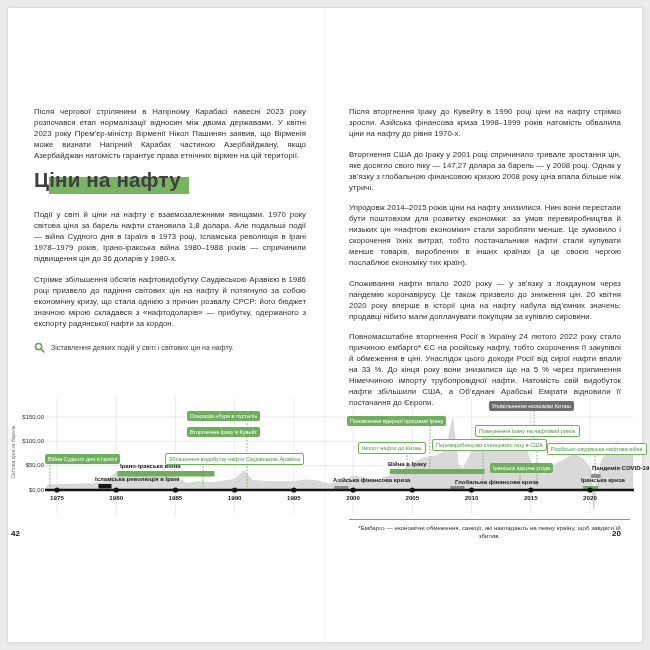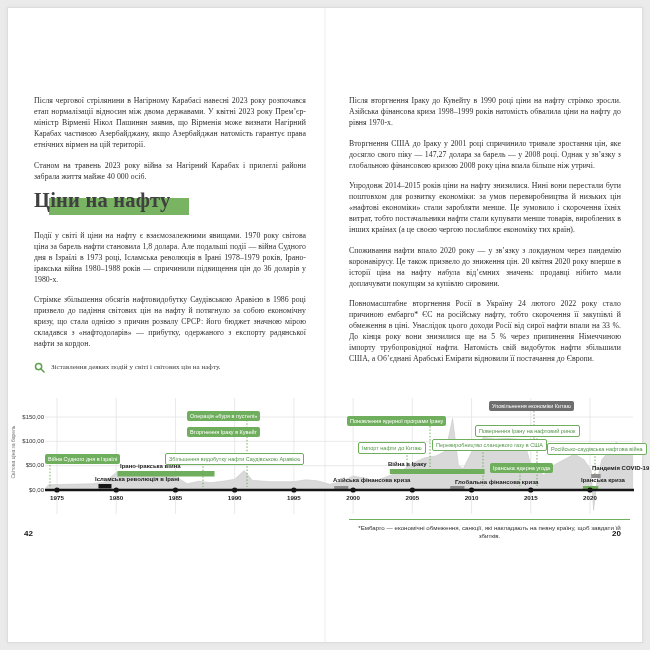--- a/index.html
+++ b/index.html
@@ -11,42 +11,42 @@
   .spread{
     position:absolute;left:7px;top:7px;width:634px;height:634px;
     background:#ffffff;border:1px solid #dddddd;
     box-shadow:0 0 5px rgba(0,0,0,.05);
   }
   .spine{
     position:absolute;left:50%;top:0;bottom:0;width:2px;margin-left:-1px;
     background:linear-gradient(90deg,rgba(0,0,0,0),rgba(0,0,0,.07),rgba(0,0,0,0));
   }
   .col{
-    position:absolute;top:87px;width:272px;
+    position:absolute;top:98px;width:272px;
     font-size:7.8px;line-height:11px;text-align:justify;
-    color:#2f2f2f;letter-spacing:.04px;font-family:Liberation Serif, serif;
+    color:#2f2f2f;letter-spacing:.04px;
   }
   .col.leftcol{left:26px}
   .col.rightcol{left:341px}
   .col p{margin:0 0 9.5px 0}
   .heading{
     position:relative;margin:13px 0 10px 0;height:25px;
     font-size:20.5px;font-weight:800;color:#404040;letter-spacing:.2px;
   }
   .heading .hl{position:absolute;left:15px;top:3px;width:140px;height:17px;background:#79b463}
   .heading .ht{position:relative}
   .caption-row{
     display:flex;gap:6px;margin-top:14px;align-items:flex-start;
     font-size:7px;line-height:9px;color:#3a3a3a;text-align:left;
   }
   .caption-row svg{flex:0 0 auto;margin-top:-1px}
   .footnote-rule{position:absolute;left:341px;width:281px;top:511px;border-top:1.2px solid #6fae5c}
   .footnote{position:absolute;left:341px;width:281px;top:516px;font-size:6.2px;line-height:8px;color:#333;text-align:center}
   .page-num{position:absolute;top:521px;font-size:8px;font-weight:700;color:#111}
-  .page-num.pn-left{left:16px}
+  .page-num.pn-left{left:3px}
   .page-num.pn-right{left:604px}
 
   
   .chart-layer{position:absolute;inset:0;pointer-events:none}
   #chart-labels{position:absolute;inset:0}
   #chart-labels div{position:absolute;white-space:nowrap}
   .x-tick{font-size:6.2px;font-weight:700;color:#222;text-align:center}
   .y-tick{font-size:6px;color:#333;text-align:right}
   .ylab{font-size:5px;color:#777;text-align:center;transform:rotate(-90deg)}
   .bar-label{font-size:6px;font-weight:600;color:#1a1a1a}
@@ -55,21 +55,20 @@
   .ev.outlined{background:#ffffff;border:1px solid #6fae5c;color:#55964a}
   .ev.dark{background:#6e6e6e;color:#ffffff}
 </style>
 </head>
 <body>
 
 <div class="spread">
 
   <div class="col leftcol">
     <p>Після чергової стрілянини в Нагірному Карабасі навесні 2023 року розпочався етап нормалізації відносин між двома державами. У квітні 2023 року Прем’єр-міністр Вірменії Нікол Пашинян заявив, що Вірменія може визнати Нагірний Карабах частиною Азербайджану, якщо Азербайджан натомість гарантує права етнічних вірмен на цій території.</p>
-    <p>Станом на травень 2023 року війна за Нагірний Карабах і прилеглі райони забрала життя майже 40 000 осіб.</p>
     <h1 class="heading">
       <span class="hl"></span>
       <span class="ht">Ціни на нафту</span>
     </h1>
     <p>Події у світі й ціни на нафту є взаємозалежними явищами. 1970 року світова ціна за барель нафти становила 1,8 долара. Але подальші події — війна Судного дня в Ізраїлі в 1973 році, Ісламська революція в Ірані 1978–1979 років, Ірано-іракська війна 1980–1988 років — спричинили підвищення цін до 36 доларів у 1980-х.</p>
     <p>Стрімке збільшення обсягів нафтовидобутку Саудівською Аравією в 1986 році призвело до падіння світових цін на нафту й потягнуло за собою економічну кризу, що стала однією з причин розвалу СРСР: його бюджет значною мірою складався з «нафтодоларів» — прибутку, одержаного з експорту радянської нафти за кордон.</p>
     <div class="caption-row">
       <svg width="11" height="11" viewBox="0 0 11 11">
         <circle cx="4.6" cy="4.6" r="3.1" fill="none" stroke="#5ea04c" stroke-width="1.5"></circle>
         <line x1="7" y1="7" x2="10" y2="10" stroke="#5ea04c" stroke-width="1.6" stroke-linecap="round"></line>

